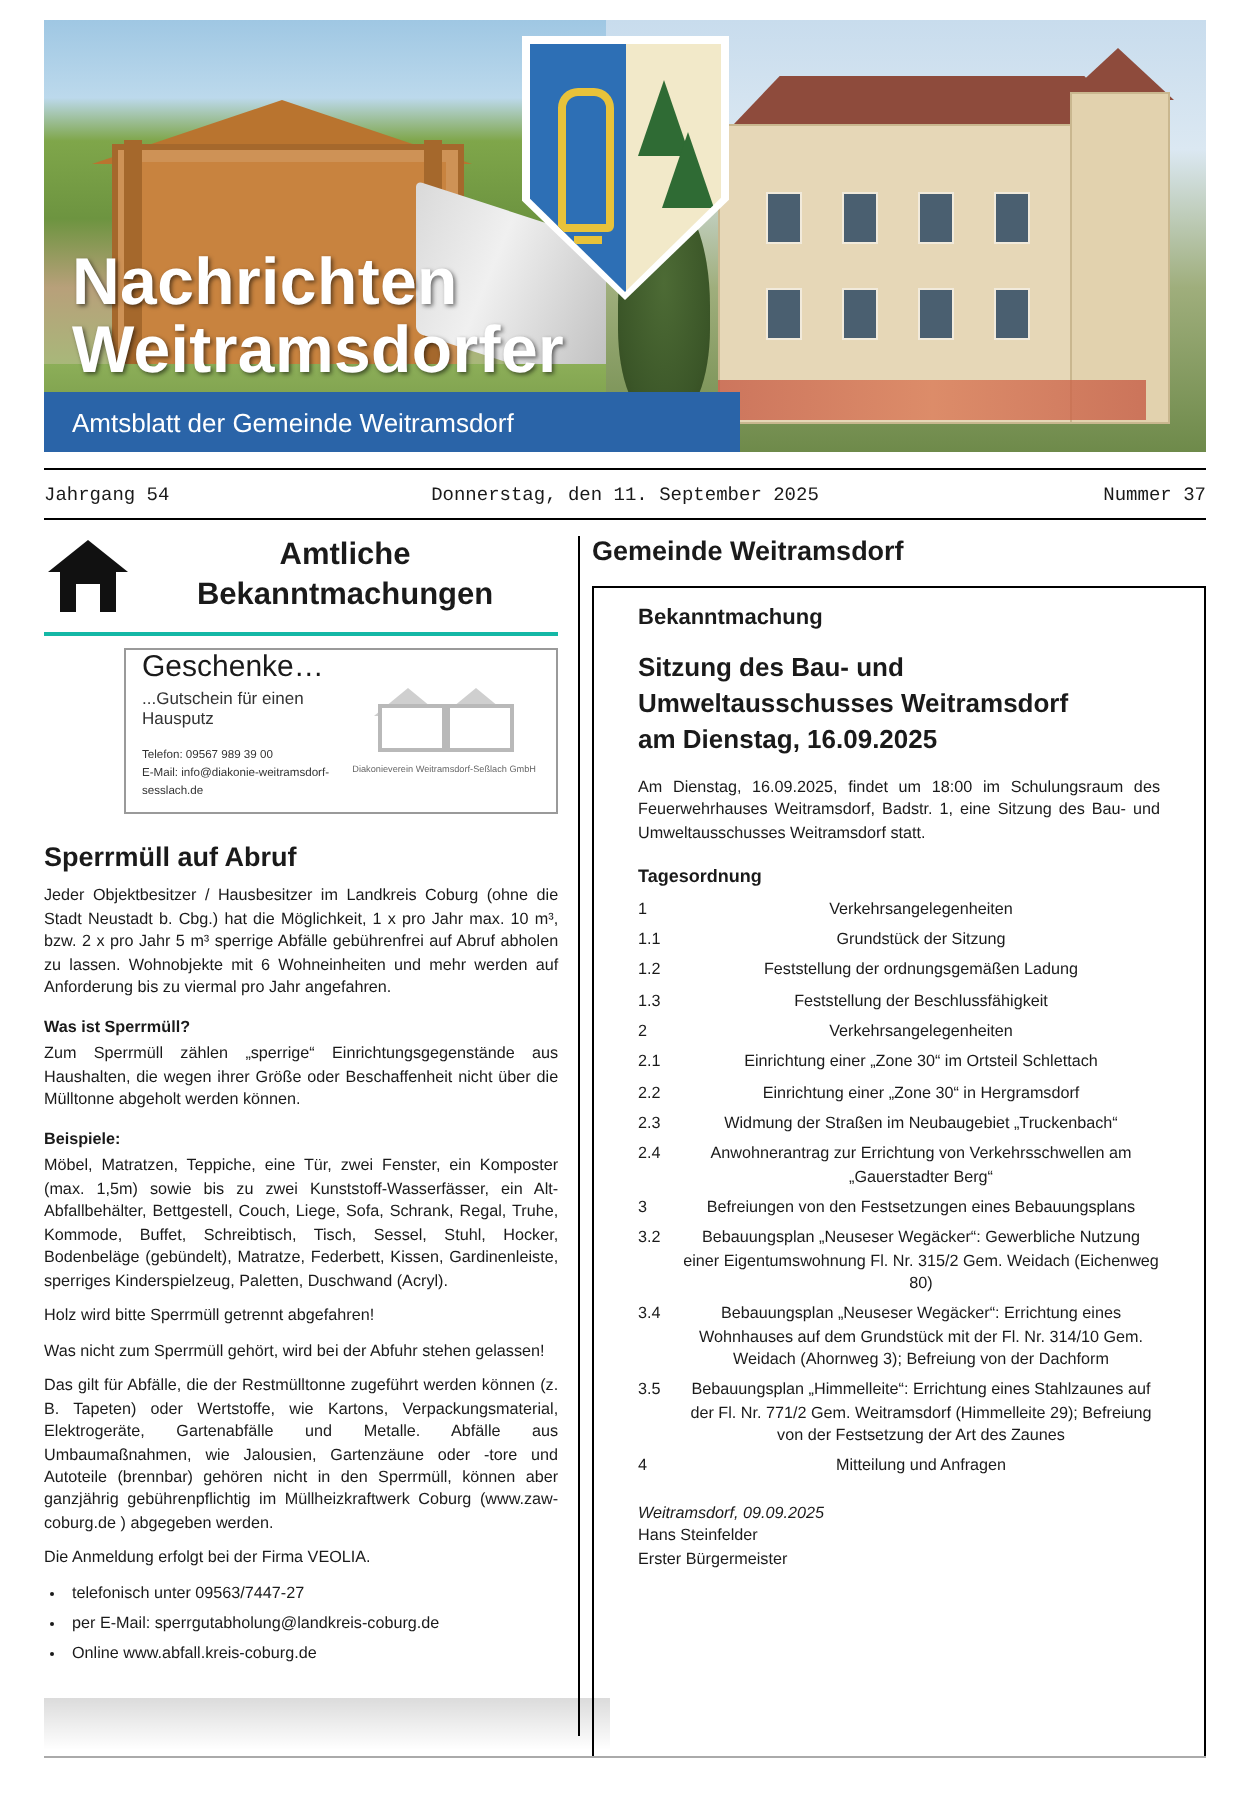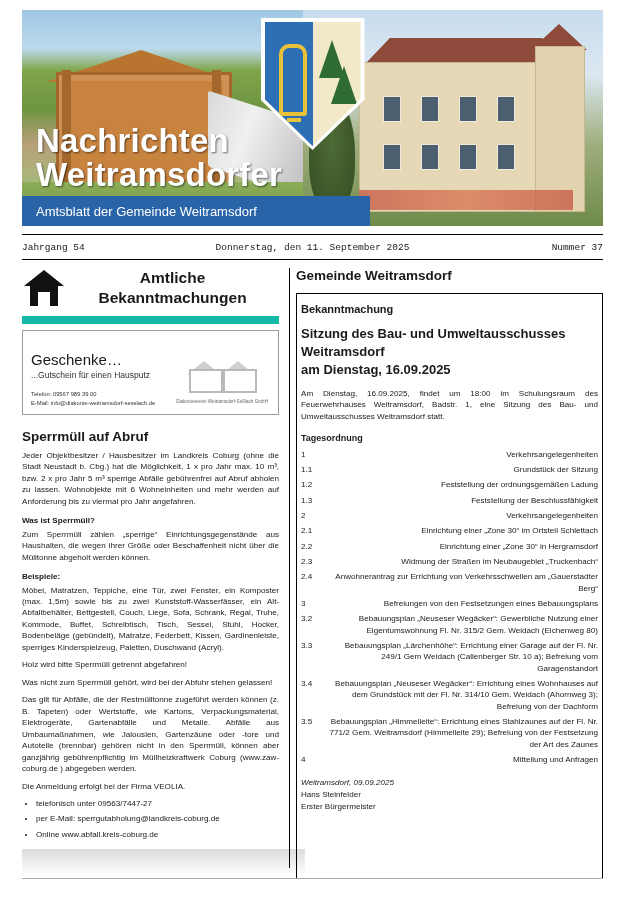--- a/index.html
+++ b/index.html
@@ -243,40 +243,41 @@
   }
   .col-right {
     width: 326px;
     box-sizing: border-box;
   }
 
   
   .amtliche {
     display: flex;
     align-items: center;
-    border-bottom: 8px solid #14b8a6;
+    border-bottom: 2px solid #14b8a6;
     padding-bottom: 8px;
   }
   .house-icon svg { display: block; }
   .amtliche-text {
     flex: 1;
     text-align: center;
     font-size: 15.5px;
     line-height: 1.3;
     font-weight: bold;
   }
 
   
   .ad-box {
     border: 1px solid #9a9a9a;
     margin-top: 6px;
-    padding: 20px 8px 6px 8px;
+    padding: 0 8px 6px 8px;
     display: flex;
     min-height: 72px;
     box-sizing: border-box;
+    margin-left: 40px;
   }
   .ad-left { flex: 1; }
   .ad-title {
     font-size: 15px;
     margin-bottom: 2px;
   }
   .ad-sub {
     font-size: 8.5px;
     color: #333;
     margin-bottom: 10px;
@@ -345,21 +346,21 @@
   ul.bullets li { margin-bottom: 3px; }
 
   
   h2.gemeinde {
     font-size: 13.5px;
     font-weight: bold;
     margin: 0 0 10px 0;
   }
   .right-box {
     border: 1px solid #000;
-    padding: 9px 4px;
+    padding: 9px 22px;
     box-sizing: border-box;
     height: 586px;
     overflow: hidden;
   }
   h3.bekannt {
     font-size: 11px;
     font-weight: bold;
     margin: 0 0 10px 0;
   }
   h4.sitzung {
@@ -383,21 +384,21 @@
   .to-item {
     display: flex;
     margin-bottom: 4px;
   }
   .to-num {
     width: 22px;
     flex-shrink: 0;
   }
   .to-txt {
     flex: 1;
-    text-align: right;
+    text-align: center;
   }
   .sign {
     font-size: 8.1px;
     line-height: 1.45;
     margin-top: 12px;
   }
   .sign .it { font-style: italic; }
 
   .footer-rule {
     position: absolute;
@@ -581,24 +582,20 @@
             </div>
           <div class="to-item">
               <span class="to-num">3</span>
               <span class="to-txt">Befreiungen von den Festsetzungen eines Bebauungsplans</span>
             </div>
           <div class="to-item">
               <span class="to-num">3.2</span>
               <span class="to-txt">Bebauungsplan „Neuseser Wegäcker“: Gewerbliche Nutzung einer Eigentumswohnung Fl. Nr. 315/2 Gem. Weidach (Eichenweg 80)</span>
             </div>
           <div class="to-item">
-              <span class="to-num">3.3</span>
-              <span class="to-txt">Bebauungsplan „Lärchenhöhe“: Errichtung einer Garage auf der Fl. Nr. 249/1 Gem Weidach (Callenberger Str. 10 a); Befreiung vom Garagenstandort</span>
-            </div>
-          <div class="to-item">
               <span class="to-num">3.4</span>
               <span class="to-txt">Bebauungsplan „Neuseser Wegäcker“: Errichtung eines Wohnhauses auf dem Grundstück mit der Fl. Nr. 314/10 Gem. Weidach (Ahornweg 3); Befreiung von der Dachform</span>
             </div>
           <div class="to-item">
               <span class="to-num">3.5</span>
               <span class="to-txt">Bebauungsplan „Himmelleite“: Errichtung eines Stahlzaunes auf der Fl. Nr. 771/2 Gem. Weitramsdorf (Himmelleite 29); Befreiung von der Festsetzung der Art des Zaunes</span>
             </div>
           <div class="to-item">
               <span class="to-num">4</span>
               <span class="to-txt">Mitteilung und Anfragen</span>

